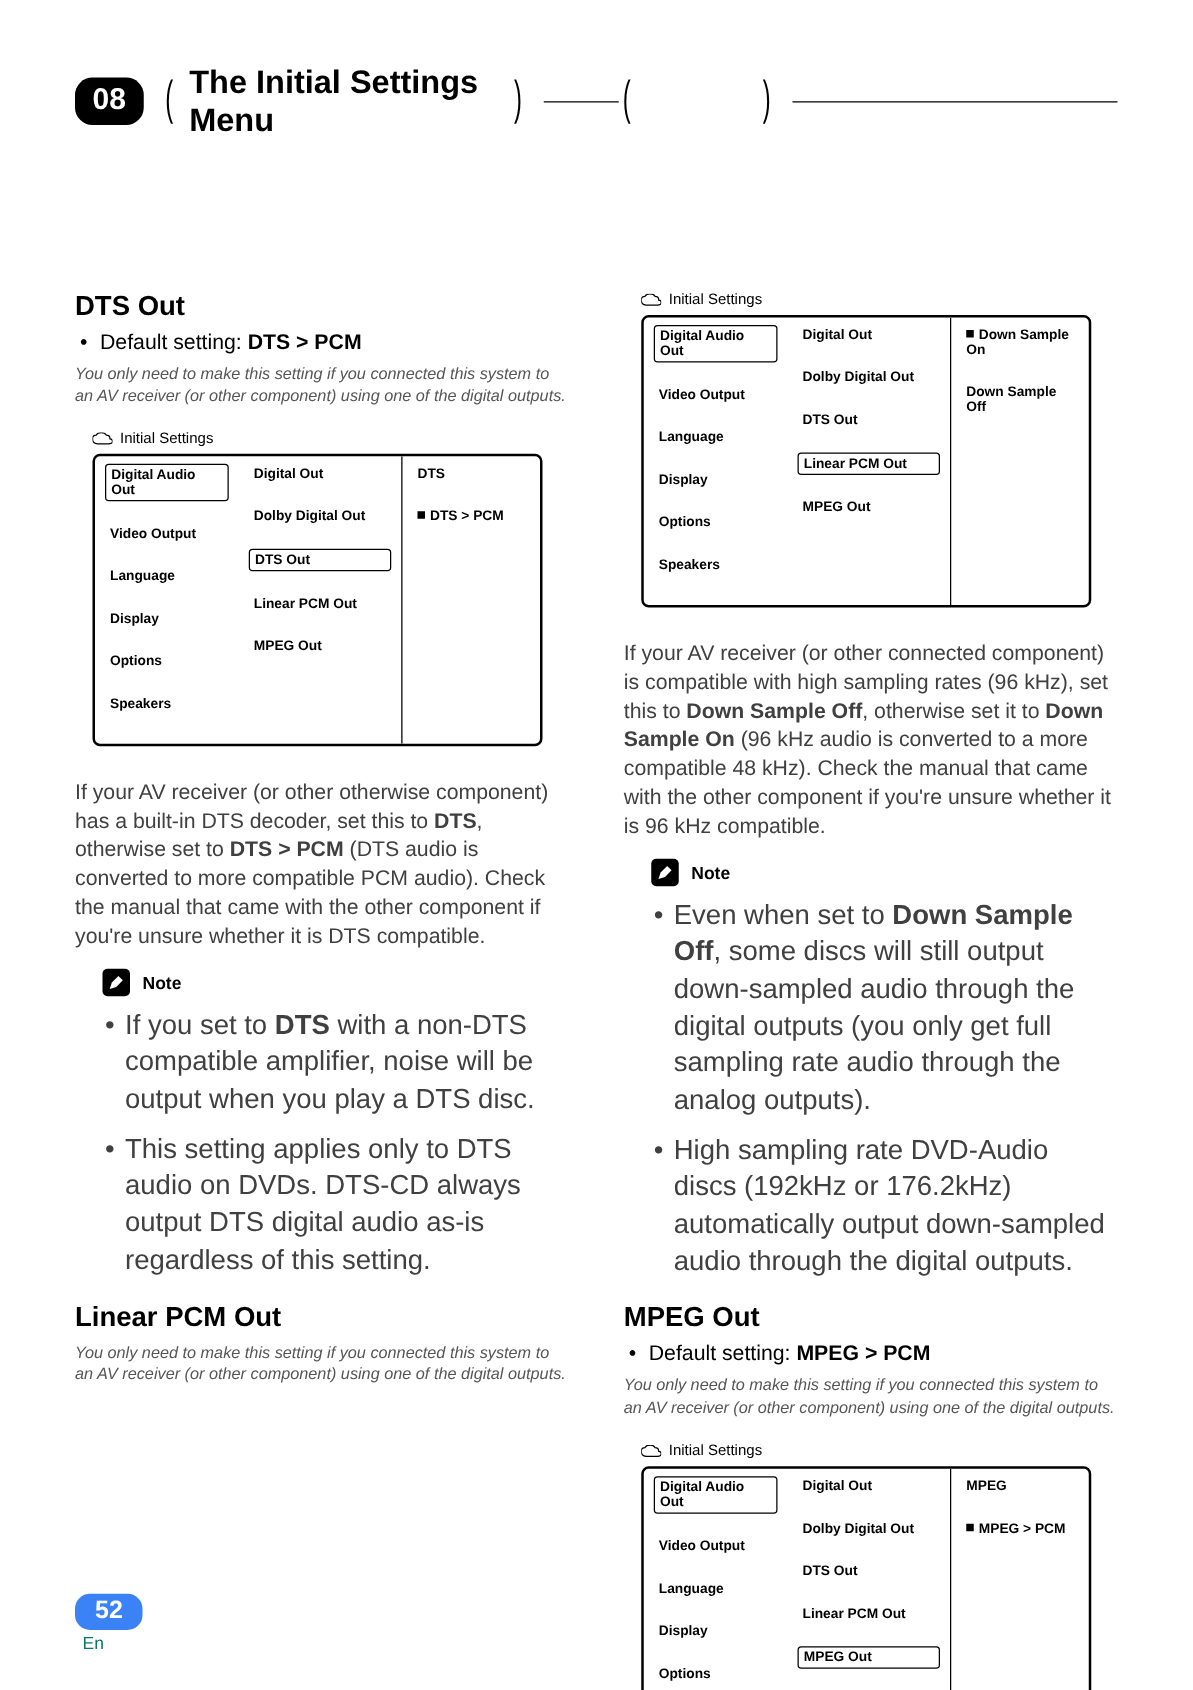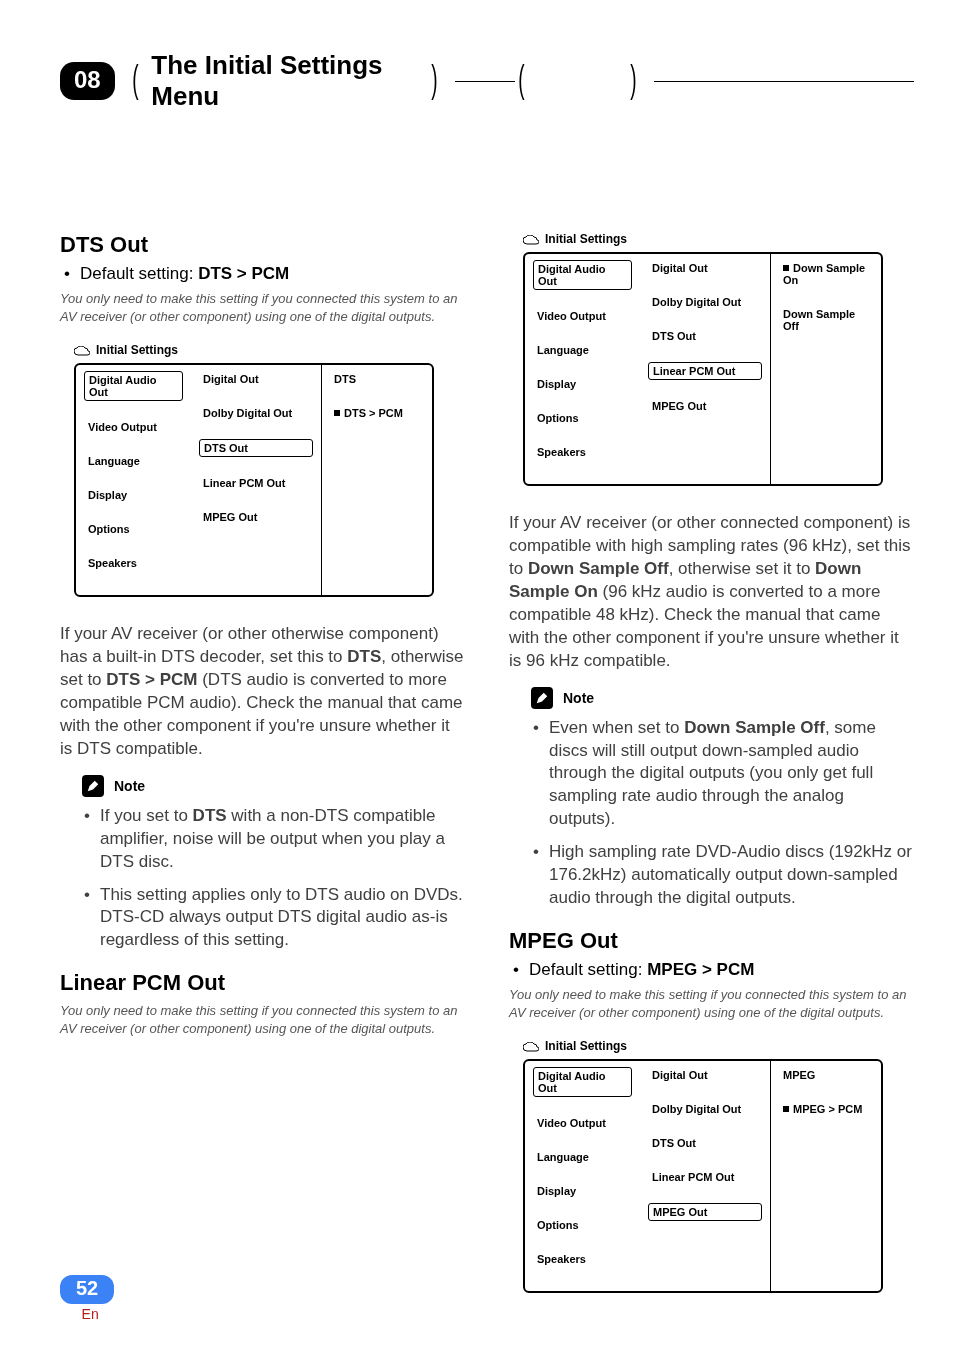--- a/index.html
+++ b/index.html
@@ -8,21 +8,21 @@
     background: #fff;
     font-family: "Helvetica Neue", Helvetica, Arial, sans-serif;
     color: #000;
     width: 954px;
   }
   .page {
     width: 954px;
     height: 1352px;
     position: relative;
     box-sizing: border-box;
-    padding: 60px 40px 40px 60px;
+    padding: 60px 60px 40px 60px;
   }
   
   .header {
     display: flex;
     align-items: center;
     gap: 0;
     margin-bottom: 130px;
   }
   .chapter-badge {
     background: #000;
@@ -129,21 +129,21 @@
   .note-label {
     font-weight: 700;
     font-size: 14px;
   }
   ul.note-list {
     margin: 0 0 18px 0;
     padding-left: 40px;
     list-style: none;
   }
   ul.note-list li {
-    font-size: 17px;
+    font-size: 22px;
     line-height: 1.35;
     color: #404040;
     position: relative;
     margin-bottom: 10px;
   }
   ul.note-list li::before {
     content: "•";
     position: absolute;
     left: -16px;
     top: 0;
@@ -152,21 +152,21 @@
   
   .settings-wrap {
     width: 360px;
     margin: 16px 0 26px 14px;
     font-family: Arial, Helvetica, sans-serif;
   }
   .settings-title-row {
     display: flex;
     align-items: center;
     gap: 6px;
-    font-weight: 700;
+    font-weight: 400;
     font-size: 12px;
     margin-bottom: 6px;
   }
   .cloud-icon {
     width: 16px; height: 10px;
     display:inline-block;
   }
   .settings-box {
     border: 2px solid #000;
     border-radius: 6px;
@@ -223,24 +223,23 @@
     background:#3b82f6;
     color:#fff;
     font-weight:700;
     font-size:20px;
     padding: 2px 16px 4px 16px;
     border-radius: 12px;
     display:inline-block;
   }
   .lang {
     font-size: 14px;
-    color: #b91c1c;
+    color: #0f766e;
     margin-top: 2px;
     margin-left: 6px;
-    text-align: center;
   }
 </style>
 </head>
 <body>
 
 <div class="page">
 
   <div class="header">
     <span class="chapter-badge">08</span>
     <span class="chapter-title-wrap">

